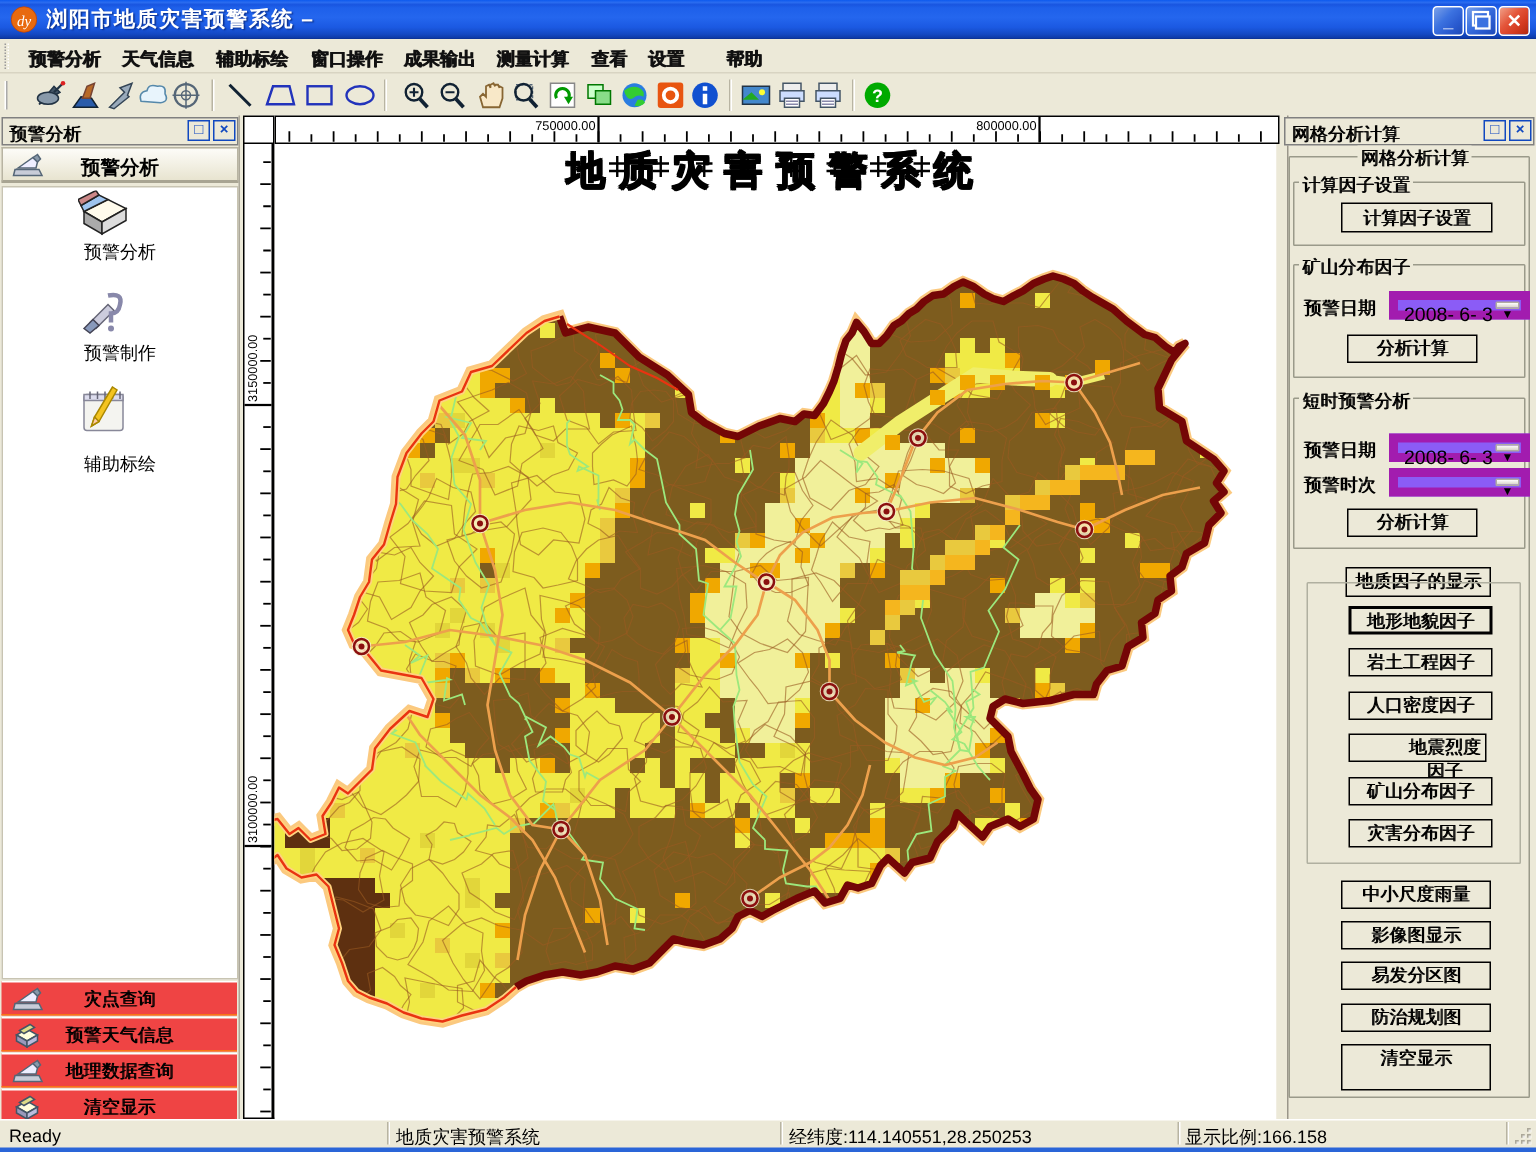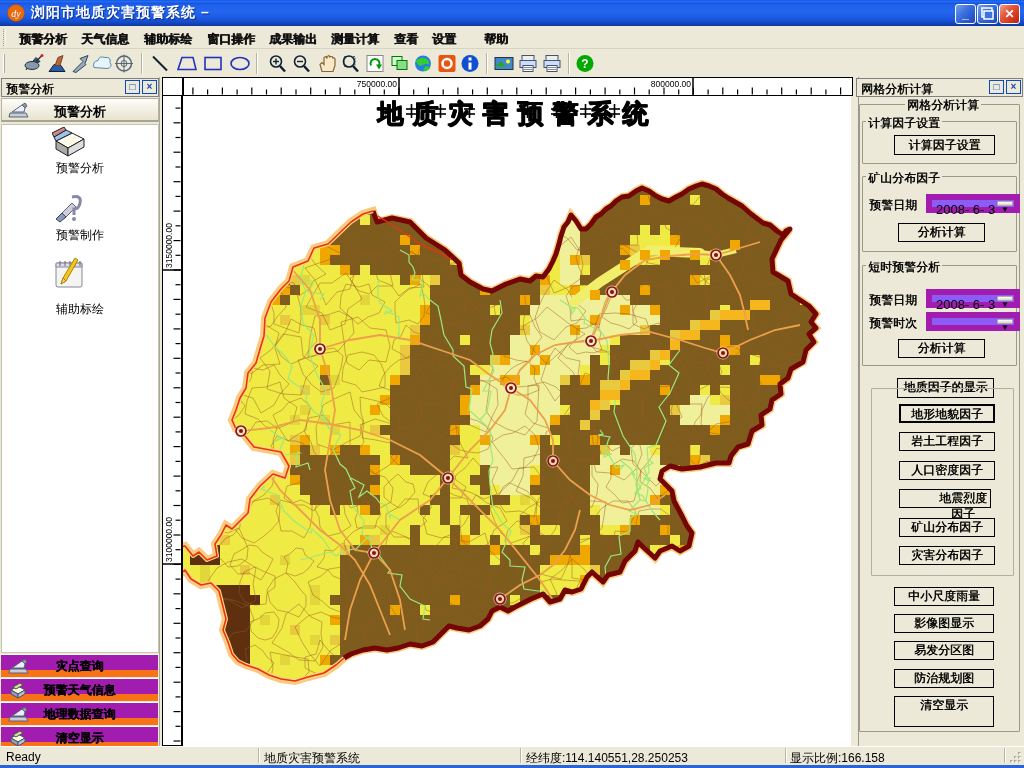--- a/index.html
+++ b/index.html
@@ -7,21 +7,21 @@
 #titletxt{left:31px;top:4px;color:#fff;font-weight:bold;font-size:14px;text-shadow:1px 1px 1px #0a2f8c;letter-spacing:1px}
 .tbtn{top:4px;width:21px;height:20px;border-radius:3px;border:1px solid #fff}
 .tbg{background:linear-gradient(135deg,#7ba1e8 0%,#3c72e0 40%,#2a5bd0 70%,#1e4ab8 100%)}
 .tbx{background:linear-gradient(135deg,#f0a088 0%,#e4553a 40%,#d43a20 70%,#b02810 100%)}
 .tg{color:#fff;font-weight:bold;font-size:12px;text-align:center;line-height:18px}
 #menubar{left:0;top:26px;width:1024px;height:23px;background:#ece9d8;border-bottom:1px solid #d8d4c2}
 .mitem{top:31px;font-size:12px;font-weight:bold;color:#111;text-shadow:0.7px 0 #111}
 .grip{width:3px;border-left:1px dotted #999;border-right:1px dotted #fff}
 .panel-title{font-size:12px;color:#000;text-shadow:0.6px 0 #000}
 .pbtn{width:15px;height:14px;background:#ece9d8;border:1px solid #1048c0;color:#1048c0;font-size:10px;text-align:center;line-height:12px;font-weight:bold}
-.navbtn{left:1px;width:157px;height:23px;background:#a21caf;border-top:1px solid #fff;border-bottom:7px solid #f97316;font-size:12px;font-weight:bold;text-align:center;line-height:23px;color:#000;text-shadow:0.6px 0 #000}
+.navbtn{left:1px;width:157px;height:23px;background:#ef4444;border-top:1px solid #fff;border-bottom:1px solid #f97316;font-size:12px;font-weight:normal;text-align:center;line-height:23px;color:#000;text-shadow:0.6px 0 #000}
 .gb{border:1px solid #9a9a8a;border-radius:1px}
 .gblabel{font-size:12px;color:#000;background:#ece9d8;padding:0 2px;text-shadow:0.6px 0 #000}
 .btn{background:#ece9d8;border:1px solid #000;font-size:12px;color:#000;text-align:center;text-shadow:0.6px 0 #000}
 .combo{background:#8b5cf6;border:6px solid #a21caf;font-size:13px}
 .carrow{position:absolute;right:1px;top:1px;width:16px;bottom:1px;background:linear-gradient(#fdfdfd,#d8d4c8);border:1px solid #b0aca0;border-radius:1px;text-align:center;font-size:8px;line-height:15px;color:#000}
 #statusbar{left:0;top:746px;width:1024px;height:19px;background:#ece9d8;border-top:1px solid #fff;font-size:12px;color:#000}
 .ssep{position:absolute;top:2px;width:2px;height:15px;border-left:1px solid #b8b4a2;border-right:1px solid #fff}
 #bluestrip{left:0;top:765px;width:1024px;height:3px;background:#2a65d8}
 </style></head><body>
 <div class="abs" id="titlebar"></div>

